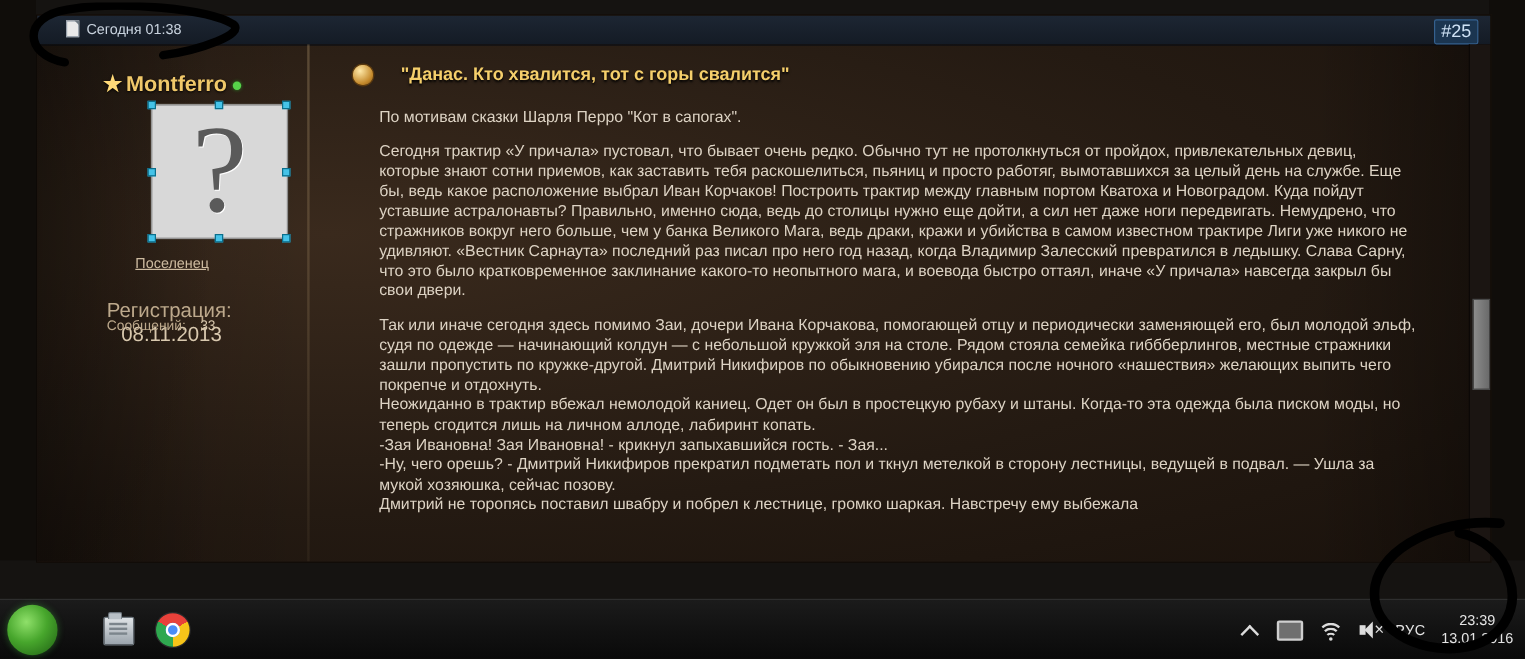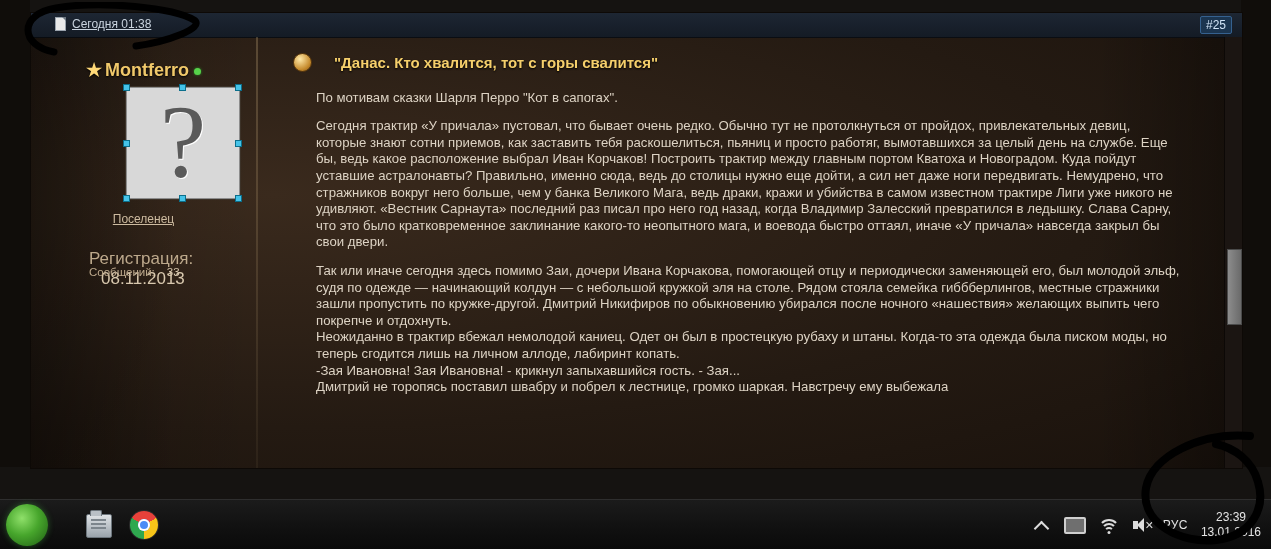--- a/index.html
+++ b/index.html
@@ -45,21 +45,20 @@
     background: linear-gradient(#1d2633, #141b25);
     border-bottom: 1px solid #0a0d12;
     color: #c9d3de;
     font-size: 12px;
   }
   #post-head .left {
     position: absolute;
     left: 24px; top: 4px;
     display: flex;
     gap: 6px;
-    text-decoration: underline;
   }
   .doc-icon {
     display: inline-block;
     width: 9px; height: 12px;
     background: #e9e9e9;
     position: relative;
     border: 1px solid #9aa3ad;
   }
   .doc-icon:after {
     content: "";
@@ -67,21 +66,21 @@
     right: -1px; top: -1px;
     border-left: 4px solid transparent;
     border-top: 4px solid #6c7680;
   }
   #post-head .postnum {
     position: absolute;
     right: 10px; top: 3px;
     background: #1b3550;
     border: 1px solid #35618f;
     color: #cfe2f5;
-    font-size: 12px;
+    font-size: 15px;
     padding: 1px 5px;
     border-radius: 2px;
   }
 
   
   #author-col {
     position: absolute;
     left: 0;
     top: 24px;
     width: 225px;
@@ -459,20 +458,21 @@
     <div id="col-divider"></div>
 
     <div id="post-body">
       <div id="title-icon"></div>
       <div id="post-title">"Данас. Кто хвалится, тот с горы свалится"</div>
       <p>По мотивам сказки Шарля Перро "Кот в сапогах".</p>
       <p>Сегодня трактир «У причала» пустовал, что бывает очень редко. Обычно тут не протолкнуться от пройдох, привлекательных девиц, которые знают сотни приемов, как заставить тебя раскошелиться, пьяниц и просто работяг, вымотавшихся за целый день на службе. Еще бы, ведь какое расположение выбрал Иван Корчаков! Построить трактир между главным портом Кватоха и Новоградом. Куда пойдут уставшие астралонавты? Правильно, именно сюда, ведь до столицы нужно еще дойти, а сил нет даже ноги передвигать. Немудрено, что стражников вокруг него больше, чем у банка Великого Мага, ведь драки, кражи и убийства в самом известном трактире Лиги уже никого не удивляют. «Вестник Сарнаута» последний раз писал про него год назад, когда Владимир Залесский превратился в ледышку. Слава Сарну, что это было кратковременное заклинание какого-то неопытного мага, и воевода быстро оттаял, иначе «У причала» навсегда закрыл бы свои двери.</p>
       <p class="tight">Так или иначе сегодня здесь помимо Заи, дочери Ивана Корчакова, помогающей отцу и периодически заменяющей его, был молодой эльф, судя по одежде — начинающий колдун — с небольшой кружкой эля на столе. Рядом стояла семейка гиббберлингов, местные стражники зашли пропустить по кружке-другой. Дмитрий Никифиров по обыкновению убирался после ночного «нашествия» желающих выпить чего покрепче и отдохнуть.</p>
       <p class="tight">Неожиданно в трактир вбежал немолодой каниец. Одет он был в простецкую рубаху и штаны. Когда-то эта одежда была писком моды, но теперь сгодится лишь на личном аллоде, лабиринт копать.</p>
       <p class="tight">-Зая Ивановна! Зая Ивановна! - крикнул запыхавшийся гость. - Зая...</p>
+      <p class="tight">-Ну, чего орешь? - Дмитрий Никифиров прекратил подметать пол и ткнул метелкой в сторону лестницы, ведущей в подвал. — Ушла за мукой хозяюшка, сейчас позову.</p>
       <p class="tight">Дмитрий не торопясь поставил швабру и побрел к лестнице, громко шаркая. Навстречу ему выбежала</p>
     </div>
 
     <div id="scroll-track">
       <div id="scroll-thumb"></div>
     </div>
   </div>
 
   <div id="taskbar">
     <div id="start-orb"></div>

